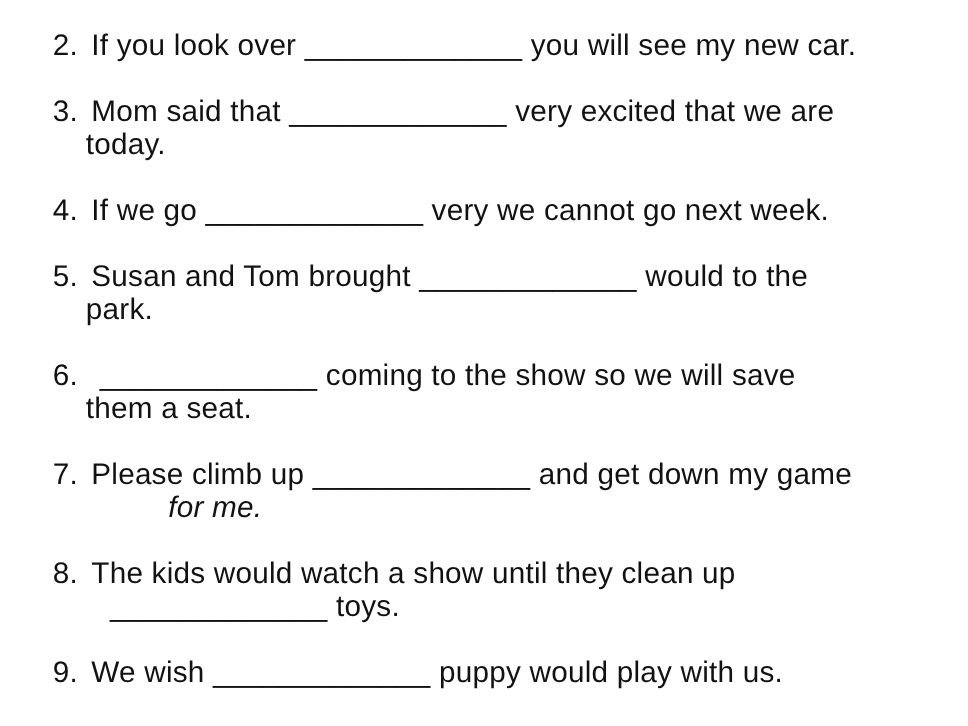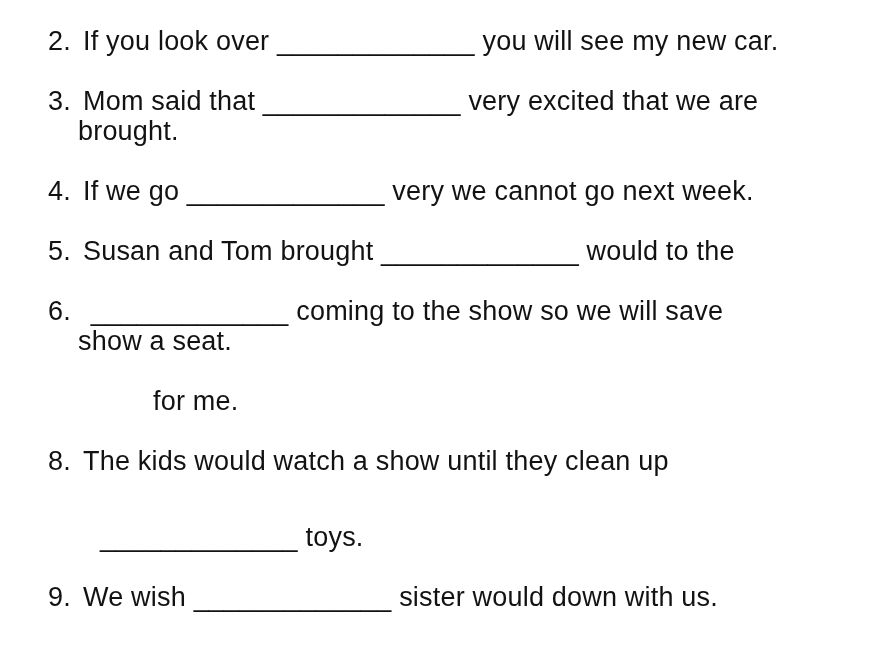--- a/index.html
+++ b/index.html
@@ -31,59 +31,61 @@
   }
   .num {
     display: inline-block;
     width: 35px;
   }
   .cont {
     padding-left: 30px;   
   }
   .cont.indent-md {
     padding-left: 52px;   
-    margin-top: 46px;
   }
   .cont.indent-lg {
     padding-left: 105px;  
+    font-style: italic;
   }
 </style>
 </head>
 <body>
 
 <div class="sheet">
 
   <div class="item">
     <div class="line"><span class="num">2.</span><span>If you look over _____________ you will see my new car.</span></div>
   </div>
 
   <div class="item">
     <div class="line"><span class="num">3.</span><span>Mom said that _____________ very excited that we are</span></div>
-    <div class="line cont">brought.</div>
+    <div class="line cont">today.</div>
   </div>
 
   <div class="item">
     <div class="line"><span class="num">4.</span><span>If we go _____________ very we cannot go next week.</span></div>
   </div>
 
   <div class="item">
     <div class="line"><span class="num">5.</span><span>Susan and Tom brought _____________ would to the</span></div>
+    <div class="line cont">park.</div>
   </div>
 
   <div class="item">
     <div class="line"><span class="num">6.</span><span> _____________ coming to the show so we will save</span></div>
-    <div class="line cont">show a seat.</div>
+    <div class="line cont">them a seat.</div>
   </div>
 
   <div class="item">
+    <div class="line"><span class="num">7.</span><span>Please climb up _____________ and get down my game</span></div>
     <div class="line cont indent-lg">for me.</div>
   </div>
 
   <div class="item">
     <div class="line"><span class="num">8.</span><span>The kids would watch a show until they clean up</span></div>
     <div class="line cont indent-md">_____________ toys.</div>
   </div>
 
   <div class="item">
-    <div class="line"><span class="num">9.</span><span>We wish _____________ sister would down with us.</span></div>
+    <div class="line"><span class="num">9.</span><span>We wish _____________ puppy would play with us.</span></div>
   </div>
 
 </div>
 
 </body></html>

